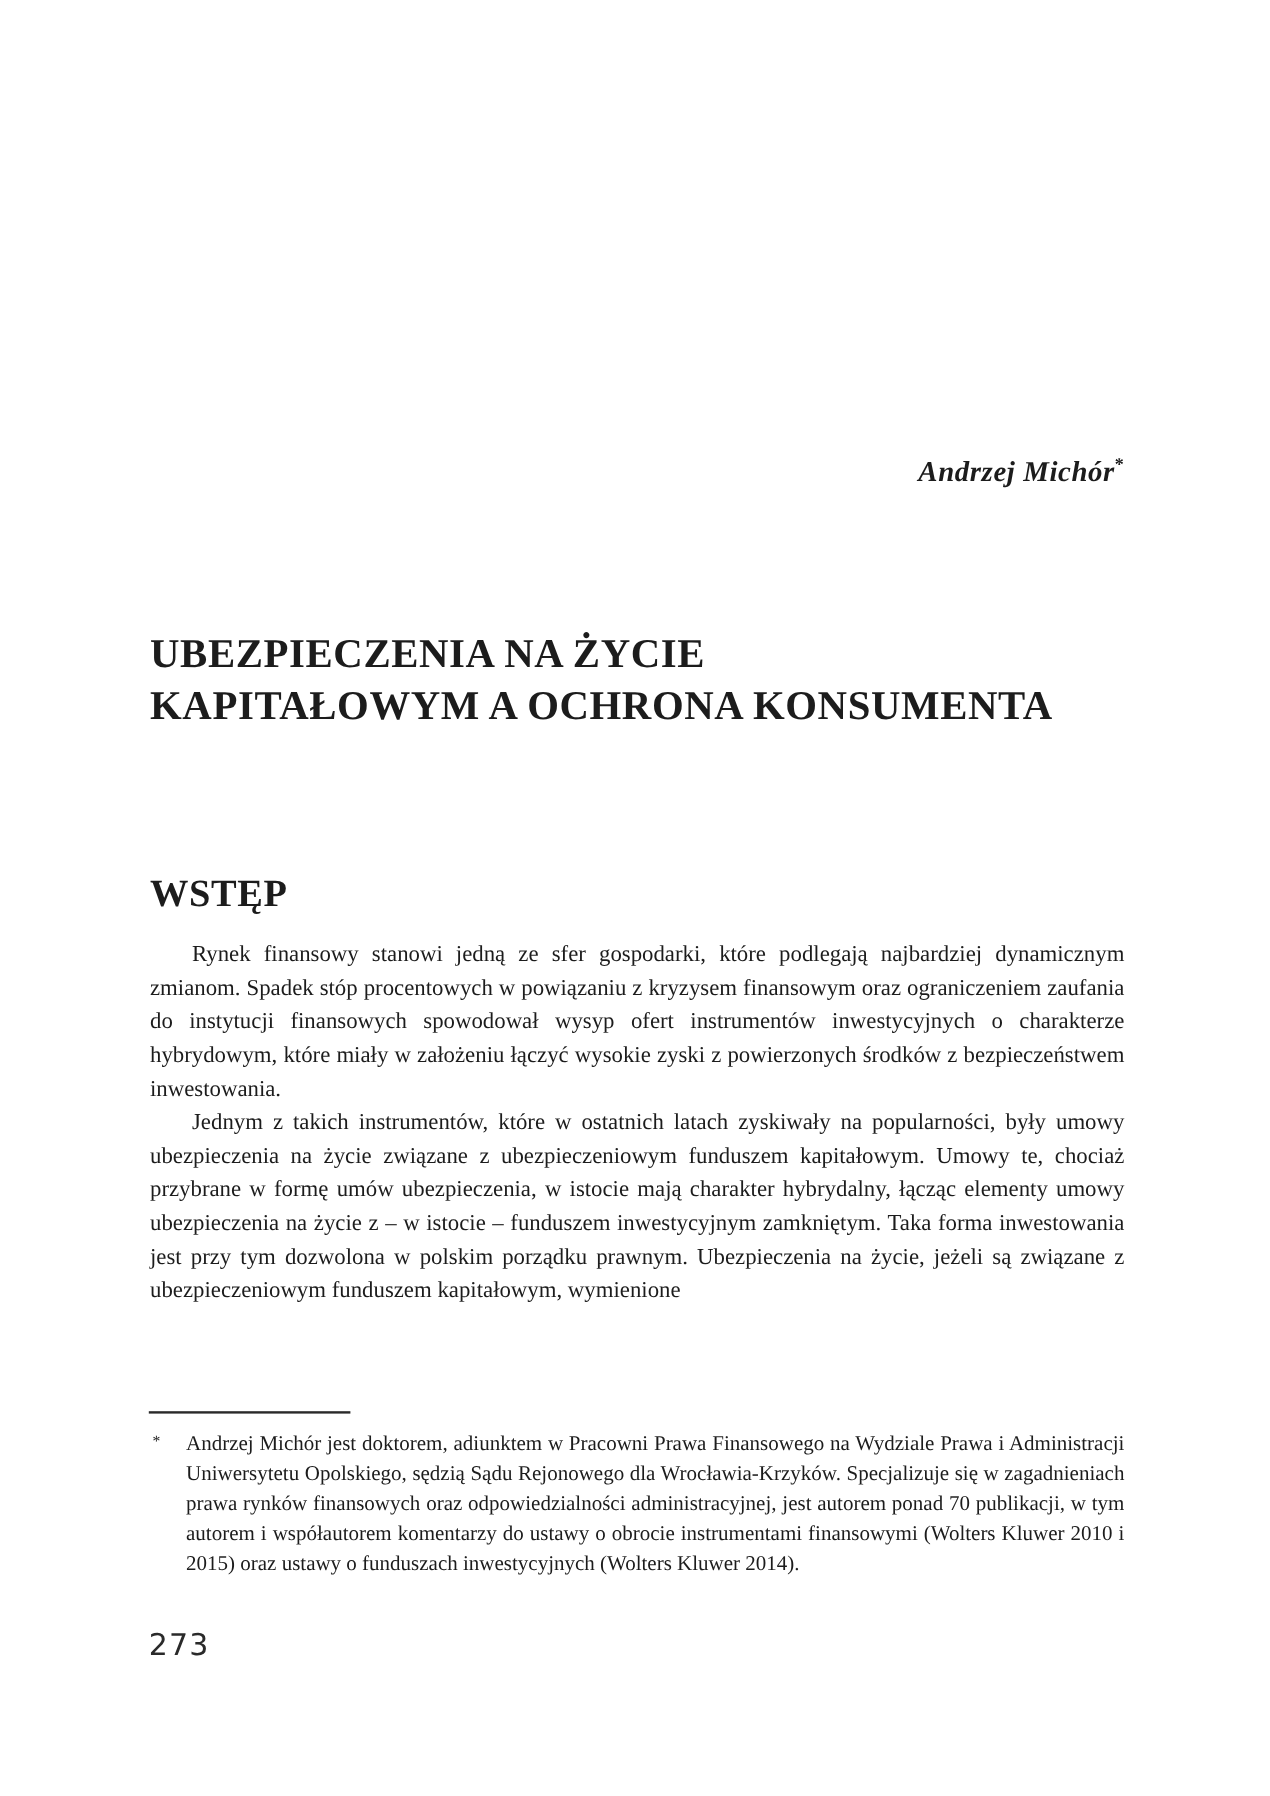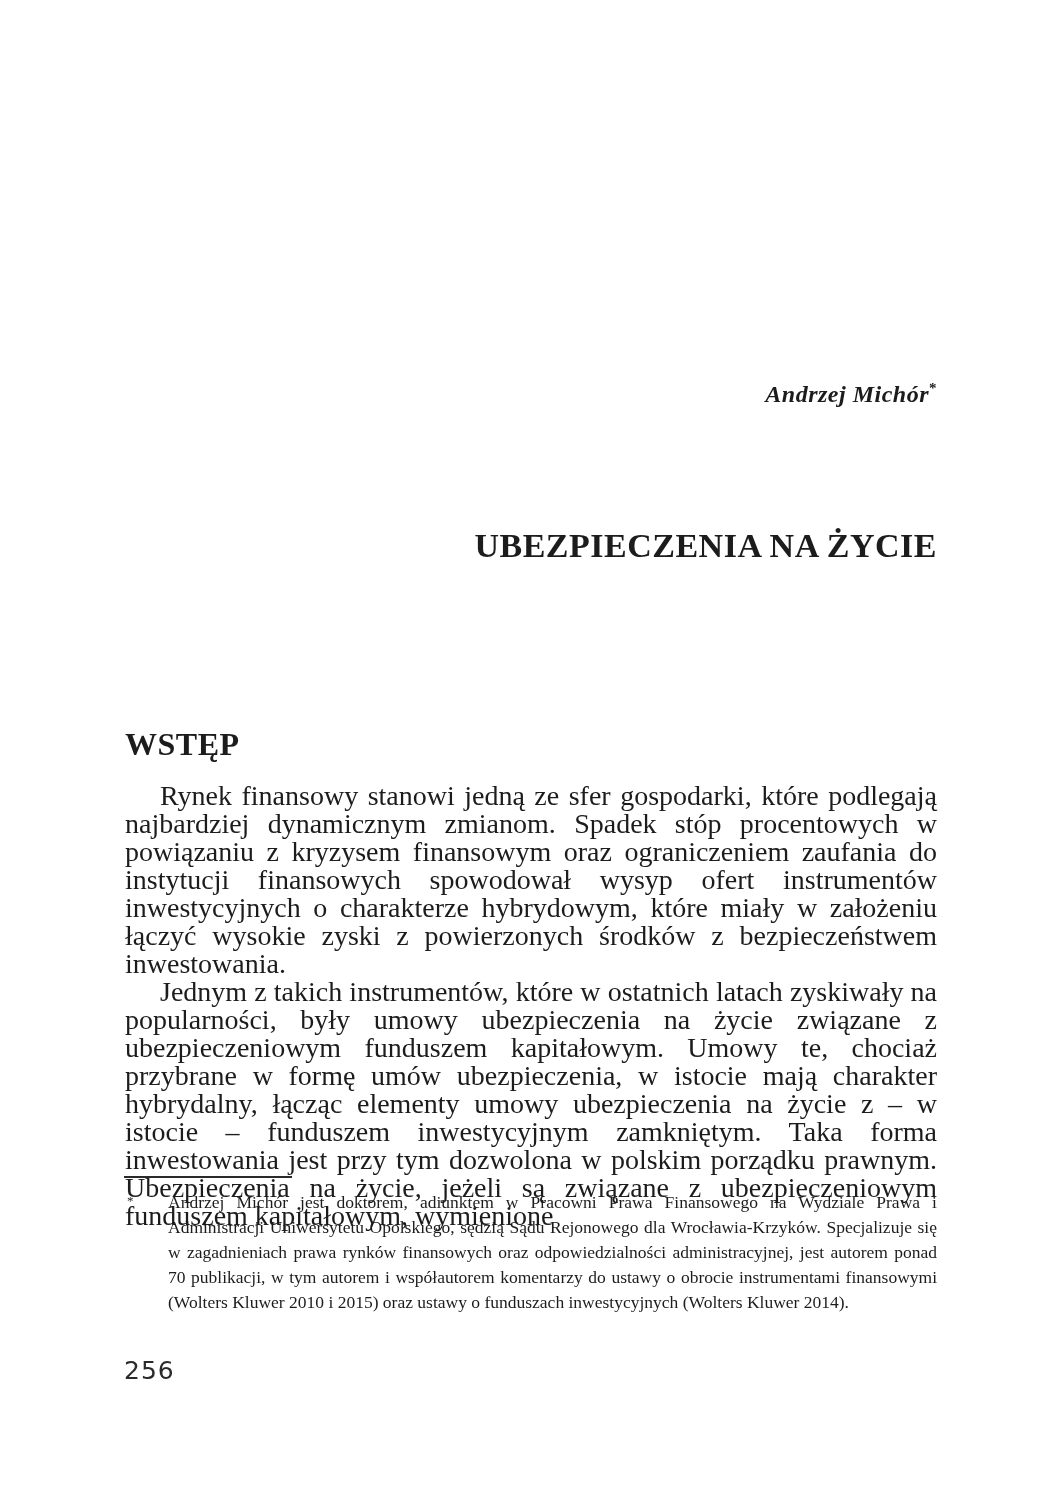--- a/index.html
+++ b/index.html
@@ -34,41 +34,41 @@
     font-size: 15px;
     font-style: normal;
     vertical-align: super;
     line-height: 0;
   }
   .title-block {
     position: absolute;
     top: 524px;
     left: 125px;
     width: 812px;
-    text-align: right;
+    text-align: left;
     font-size: 34px;
     font-weight: bold;
     line-height: 43px;
     letter-spacing: 0.5px;
   }
   .title-block span { display: block; }
   .section-heading {
     position: absolute;
     top: 726px;
     left: 125px;
     font-size: 32px;
     font-weight: bold;
     letter-spacing: 0.5px;
   }
   .body-text {
     position: absolute;
     top: 782px;
     left: 125px;
     width: 812px;
-    font-size: 28px;
+    font-size: 19px;
     line-height: 28px;
     text-align: justify;
   }
   .body-text p {
     text-indent: 35px;
   }
   .footnote-rule {
     position: absolute;
     top: 1176px;
     left: 124px;
@@ -86,21 +86,21 @@
     text-align: justify;
   }
   .footnote .fn-marker {
     position: absolute;
     left: 2px;
     top: -2px;
     font-size: 13px;
   }
   .footnote .fn-text {
     display: block;
-    margin-left: 43px;
+    margin-left: 30px;
   }
   .page-number {
     position: absolute;
     top: 1356px;
     left: 124px;
     font-family: "DejaVu Sans", sans-serif;
     font-size: 25px;
     letter-spacing: 1px;
     color: #2a2a2a;
   }
@@ -109,31 +109,32 @@
 <body>
 
 <div class="page">
 
   <div class="author-line">
     <span>Andrzej Michór</span><sup>*</sup>
   </div>
 
   <h1 class="title-block">
     <span>UBEZPIECZENIA NA ŻYCIE</span>
+    <span>KAPITAŁOWYM A OCHRONA KONSUMENTA</span>
   </h1>
 
   <h2 class="section-heading">WSTĘP</h2>
 
   <div class="body-text">
     <p>Rynek finansowy stanowi jedną ze sfer gospodarki, które podlegają najbardziej dynamicznym zmianom. Spadek stóp procentowych w powiązaniu z kryzysem finansowym oraz ograniczeniem zaufania do instytucji finansowych spowodował wysyp ofert instrumentów inwestycyjnych o charakterze hybrydowym, które miały w założeniu łączyć wysokie zyski z powierzonych środków z bezpieczeństwem inwestowania.</p>
     <p>Jednym z takich instrumentów, które w ostatnich latach zyskiwały na popularności, były umowy ubezpieczenia na życie związane z ubezpieczeniowym funduszem kapitałowym. Umowy te, chociaż przybrane w formę umów ubezpieczenia, w istocie mają charakter hybrydalny, łącząc elementy umowy ubezpieczenia na życie z – w istocie – funduszem inwestycyjnym zamkniętym. Taka forma inwestowania jest przy tym dozwolona w polskim porządku prawnym. Ubezpieczenia na życie, jeżeli są związane z ubezpieczeniowym funduszem kapitałowym, wymienione</p>
   </div>
 
   <div class="footnote-rule"></div>
 
   <div class="footnote">
     <span class="fn-marker">*</span>
     <span class="fn-text">Andrzej Michór jest doktorem, adiunktem w Pracowni Prawa Finansowego na Wydziale Prawa i Administracji Uniwersytetu Opolskiego, sędzią Sądu Rejonowego dla Wrocławia-Krzyków. Specjalizuje się w zagadnieniach prawa rynków finansowych oraz odpowiedzialności administracyjnej, jest autorem ponad 70 publikacji, w tym autorem i współautorem komentarzy do ustawy o obrocie instrumentami finansowymi (Wolters Kluwer 2010 i 2015) oraz ustawy o funduszach inwestycyjnych (Wolters Kluwer 2014).</span>
   </div>
 
-  <div class="page-number">256</div>
+  <div class="page-number">273</div>
 
 </div>
 
 </body></html>

